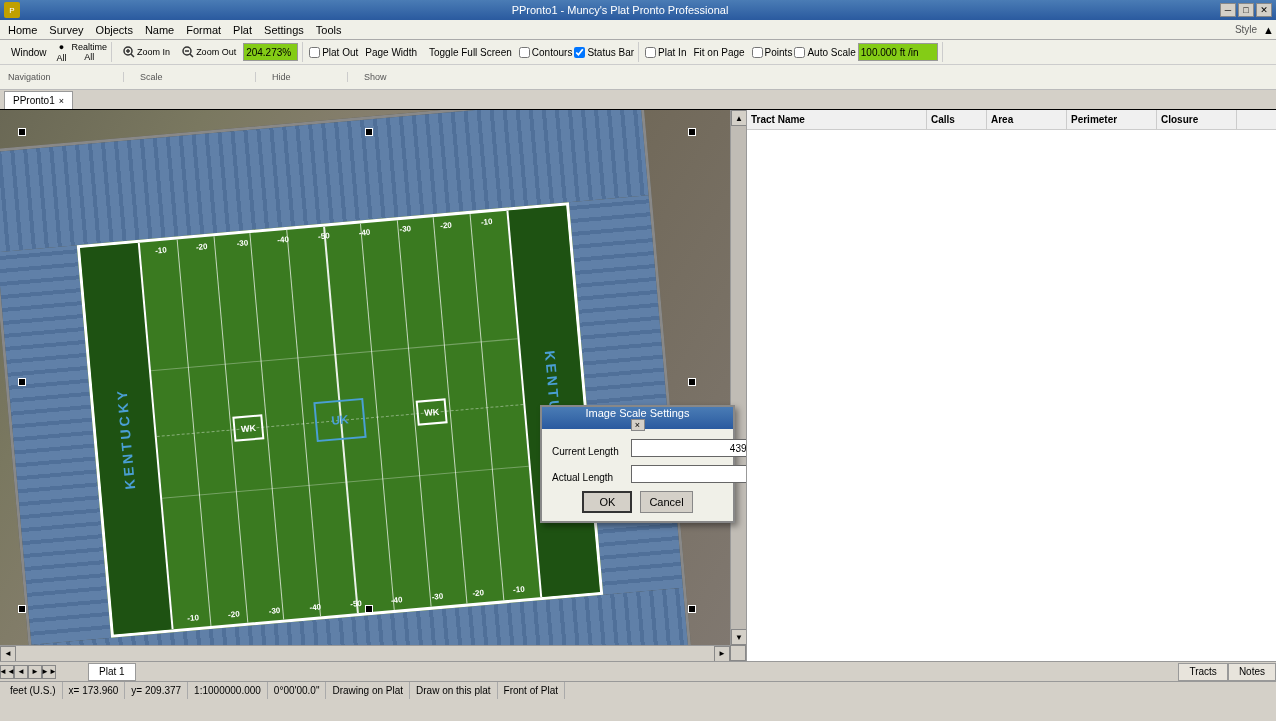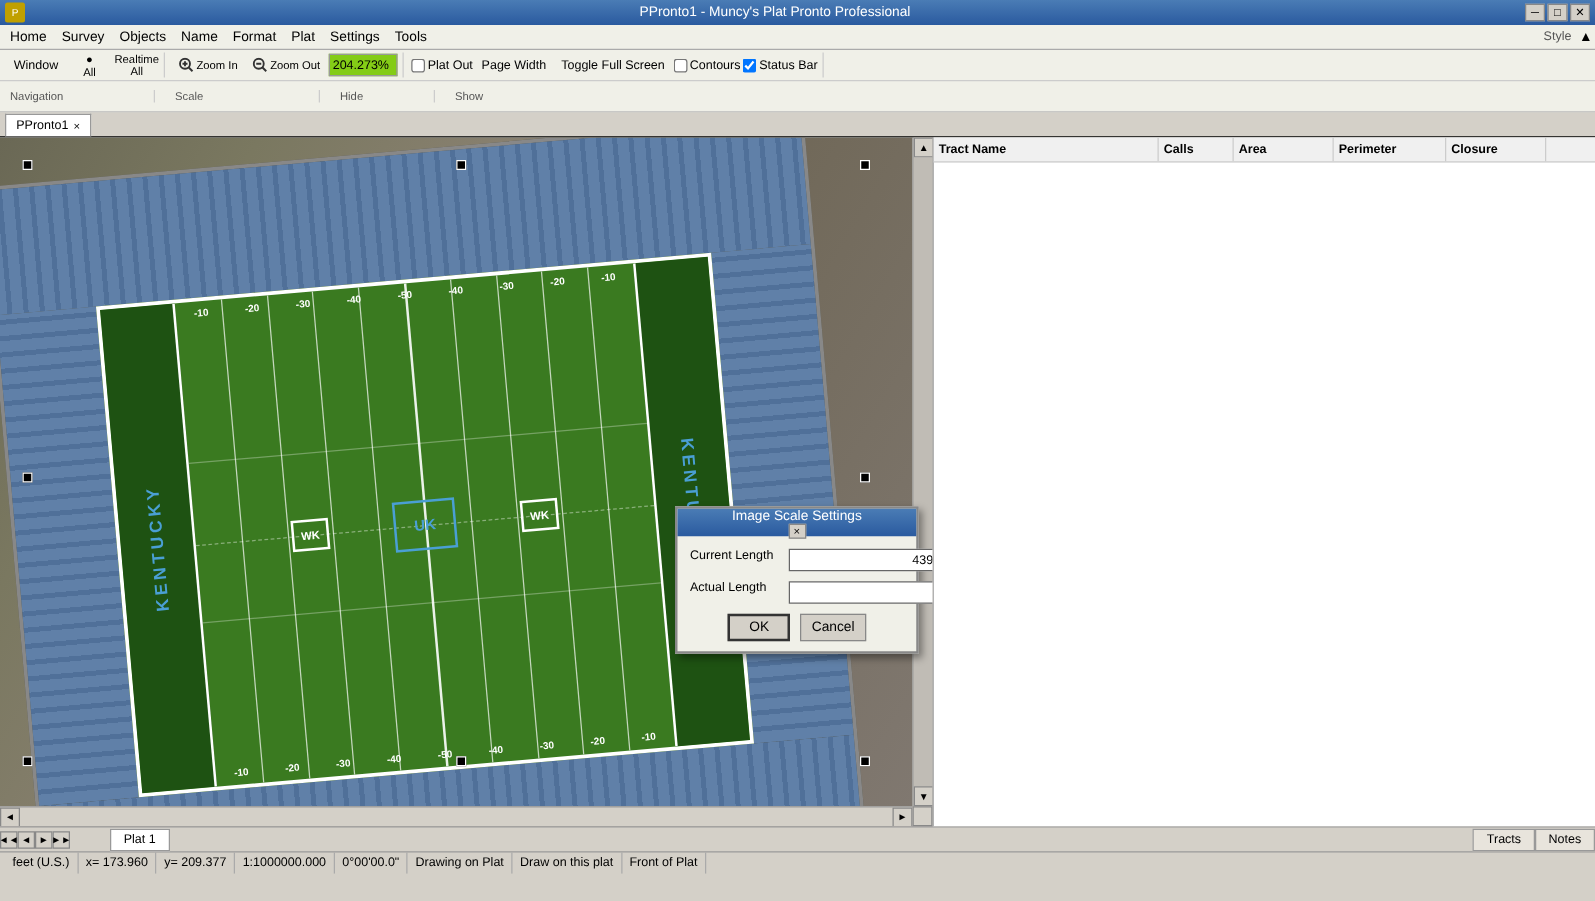--- a/index.html
+++ b/index.html
@@ -222,21 +222,21 @@
       background: #d4d0c8;
       border: 1px solid #888;
       display: flex; align-items: center; justify-content: center;
       font-size: 9px; cursor: pointer; color: black;
     }
     #dialog-body {
       padding: 10px 10px 8px 10px;
     }
     .dialog-row {
       display: flex;
-      align-items: flex-start;
+      align-items: flex-end;
       margin-bottom: 8px;
       gap: 4px;
     }
     .dialog-label {
       font-size: 10px;
       width: 75px;
       flex-shrink: 0;
     }
     .dialog-input {
       flex: 1;
@@ -300,21 +300,21 @@
   <div class="menu-item">Settings</div>
   <div class="menu-item">Tools</div>
   <div style="flex:1"></div>
   <div class="tb-label" style="padding:0 6px;color:#555;">Style</div>
   <div class="win-btn">▲</div>
 </div>
 
 <div id="toolbar1" style="height:50px;flex-direction:column;justify-content:flex-start;padding:0;">
   <div style="display:flex;align-items:center;width:100%;height:25px;padding:2px;gap:2px;border-bottom:1px solid #ccc;">
 
-    <div style="display:flex;align-items:center;gap:12px;border-right:1px solid #ccc;padding:0 4px;height:100%;">
+    <div style="display:flex;align-items:center;gap:2px;border-right:1px solid #ccc;padding:0 4px;height:100%;">
       <button class="tb-btn">
           <span>Window</span>
         </button>
       <div style="display:flex;flex-direction:column;align-items:center;">
         <button class="tb-btn" style="height:12px;font-size:9px;padding:0 2px;">●</button>
         <button class="tb-btn" style="height:10px;font-size:9px;padding:0 2px;">All</button>
       </div>
       <div style="display:flex;flex-direction:column;align-items:center;">
         <div style="font-size:9px;">Realtime</div>
         <div style="font-size:9px;">All</div>
@@ -354,20 +354,38 @@
           <span>Toggle Full Screen</span>
         </button>
       <label class="tb-check-label">
           <input type="checkbox" style="">
           <span>Contours</span>
         </label>
       <label class="tb-check-label">
           <input type="checkbox" checked="" style="">
           <span>Status Bar</span>
         </label>
+    </div>
+    <div style="display:flex;align-items:center;gap:2px;border-right:1px solid #ccc;padding:0 4px;height:100%;">
+      <label class="tb-check-label">
+          <input type="checkbox" style="">
+          <span>Plat In</span>
+        </label>
+      <button class="tb-btn">
+          <span>Fit on Page</span>
+        </button>
+      <label class="tb-check-label">
+          <input type="checkbox" style="">
+          <span>Points</span>
+        </label>
+      <label class="tb-check-label">
+          <input type="checkbox" style="">
+          <span>Auto Scale</span>
+        </label>
+      <input type="text" class="tb-input" style="width: 80px;" value="100.000 ft /in">
     </div>
   </div>
 
   <div style="display:flex;align-items:center;width:100%;height:16px;padding:0 4px;gap:12px;font-size:9px;color:#555;">
     <div style="width:120px;border-right:1px solid #ccc;padding:0 4px;">Navigation</div>
     <div style="width:120px;border-right:1px solid #ccc;padding:0 4px;">Scale</div>
     <div style="width:80px;border-right:1px solid #ccc;padding:0 4px;">Hide</div>
     <div style="padding:0 4px;">Show</div>
   </div>
 </div>

